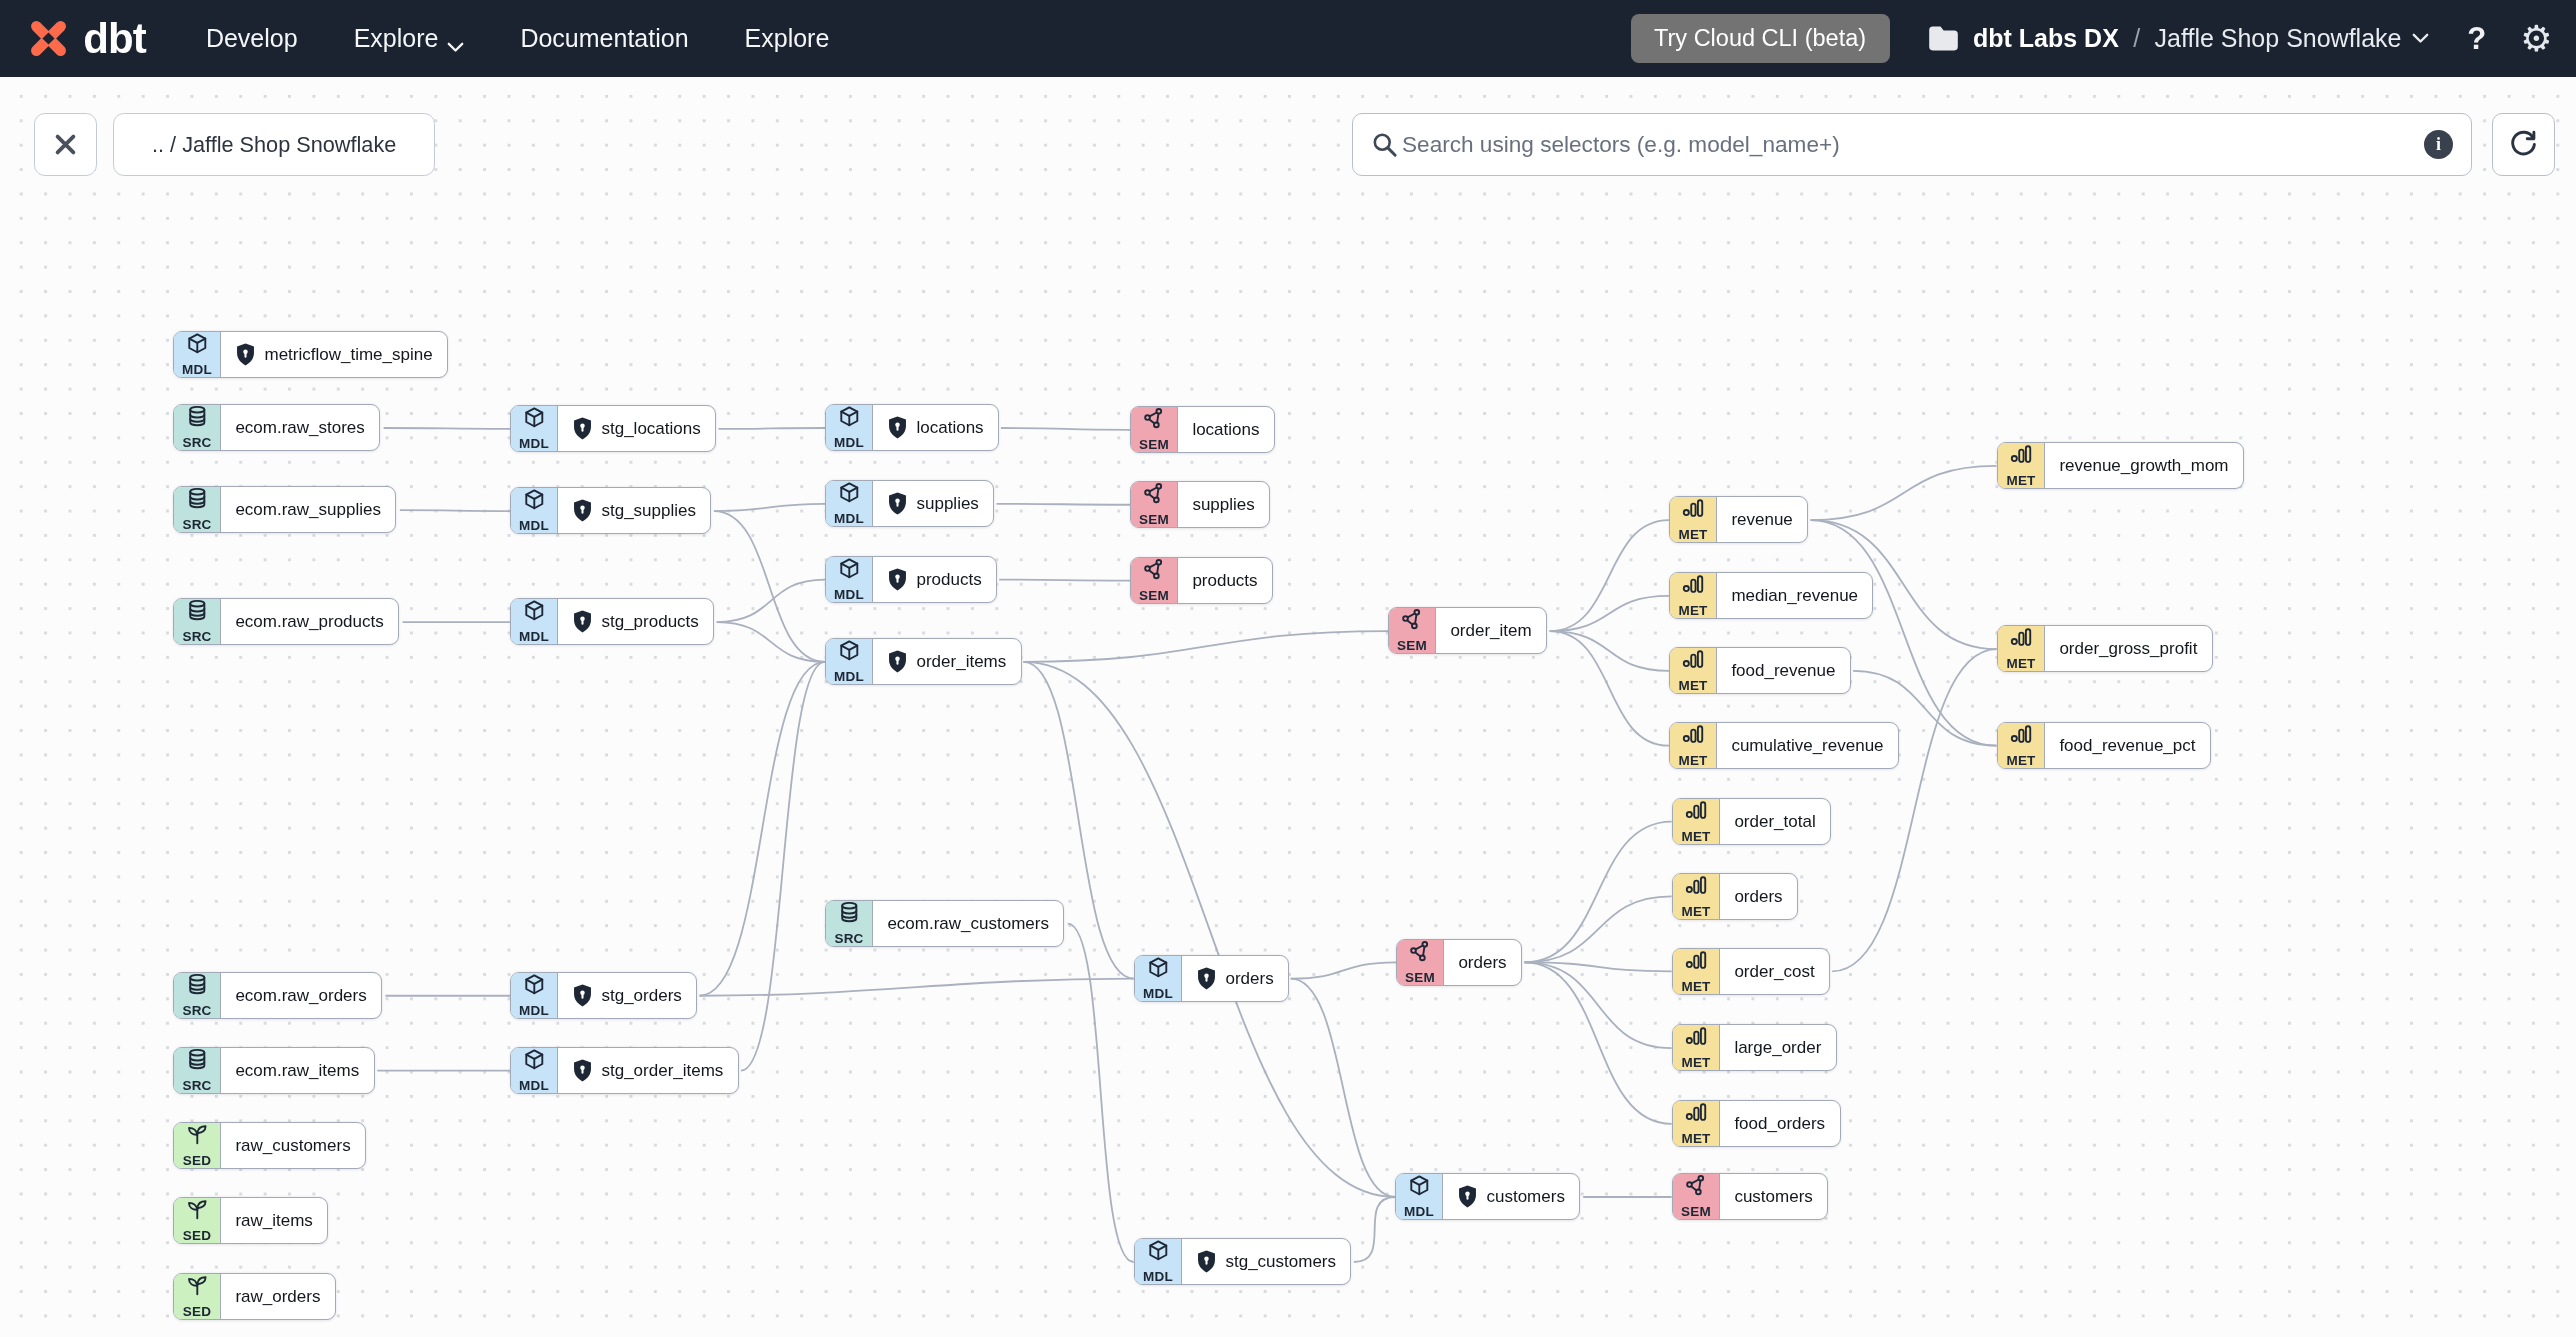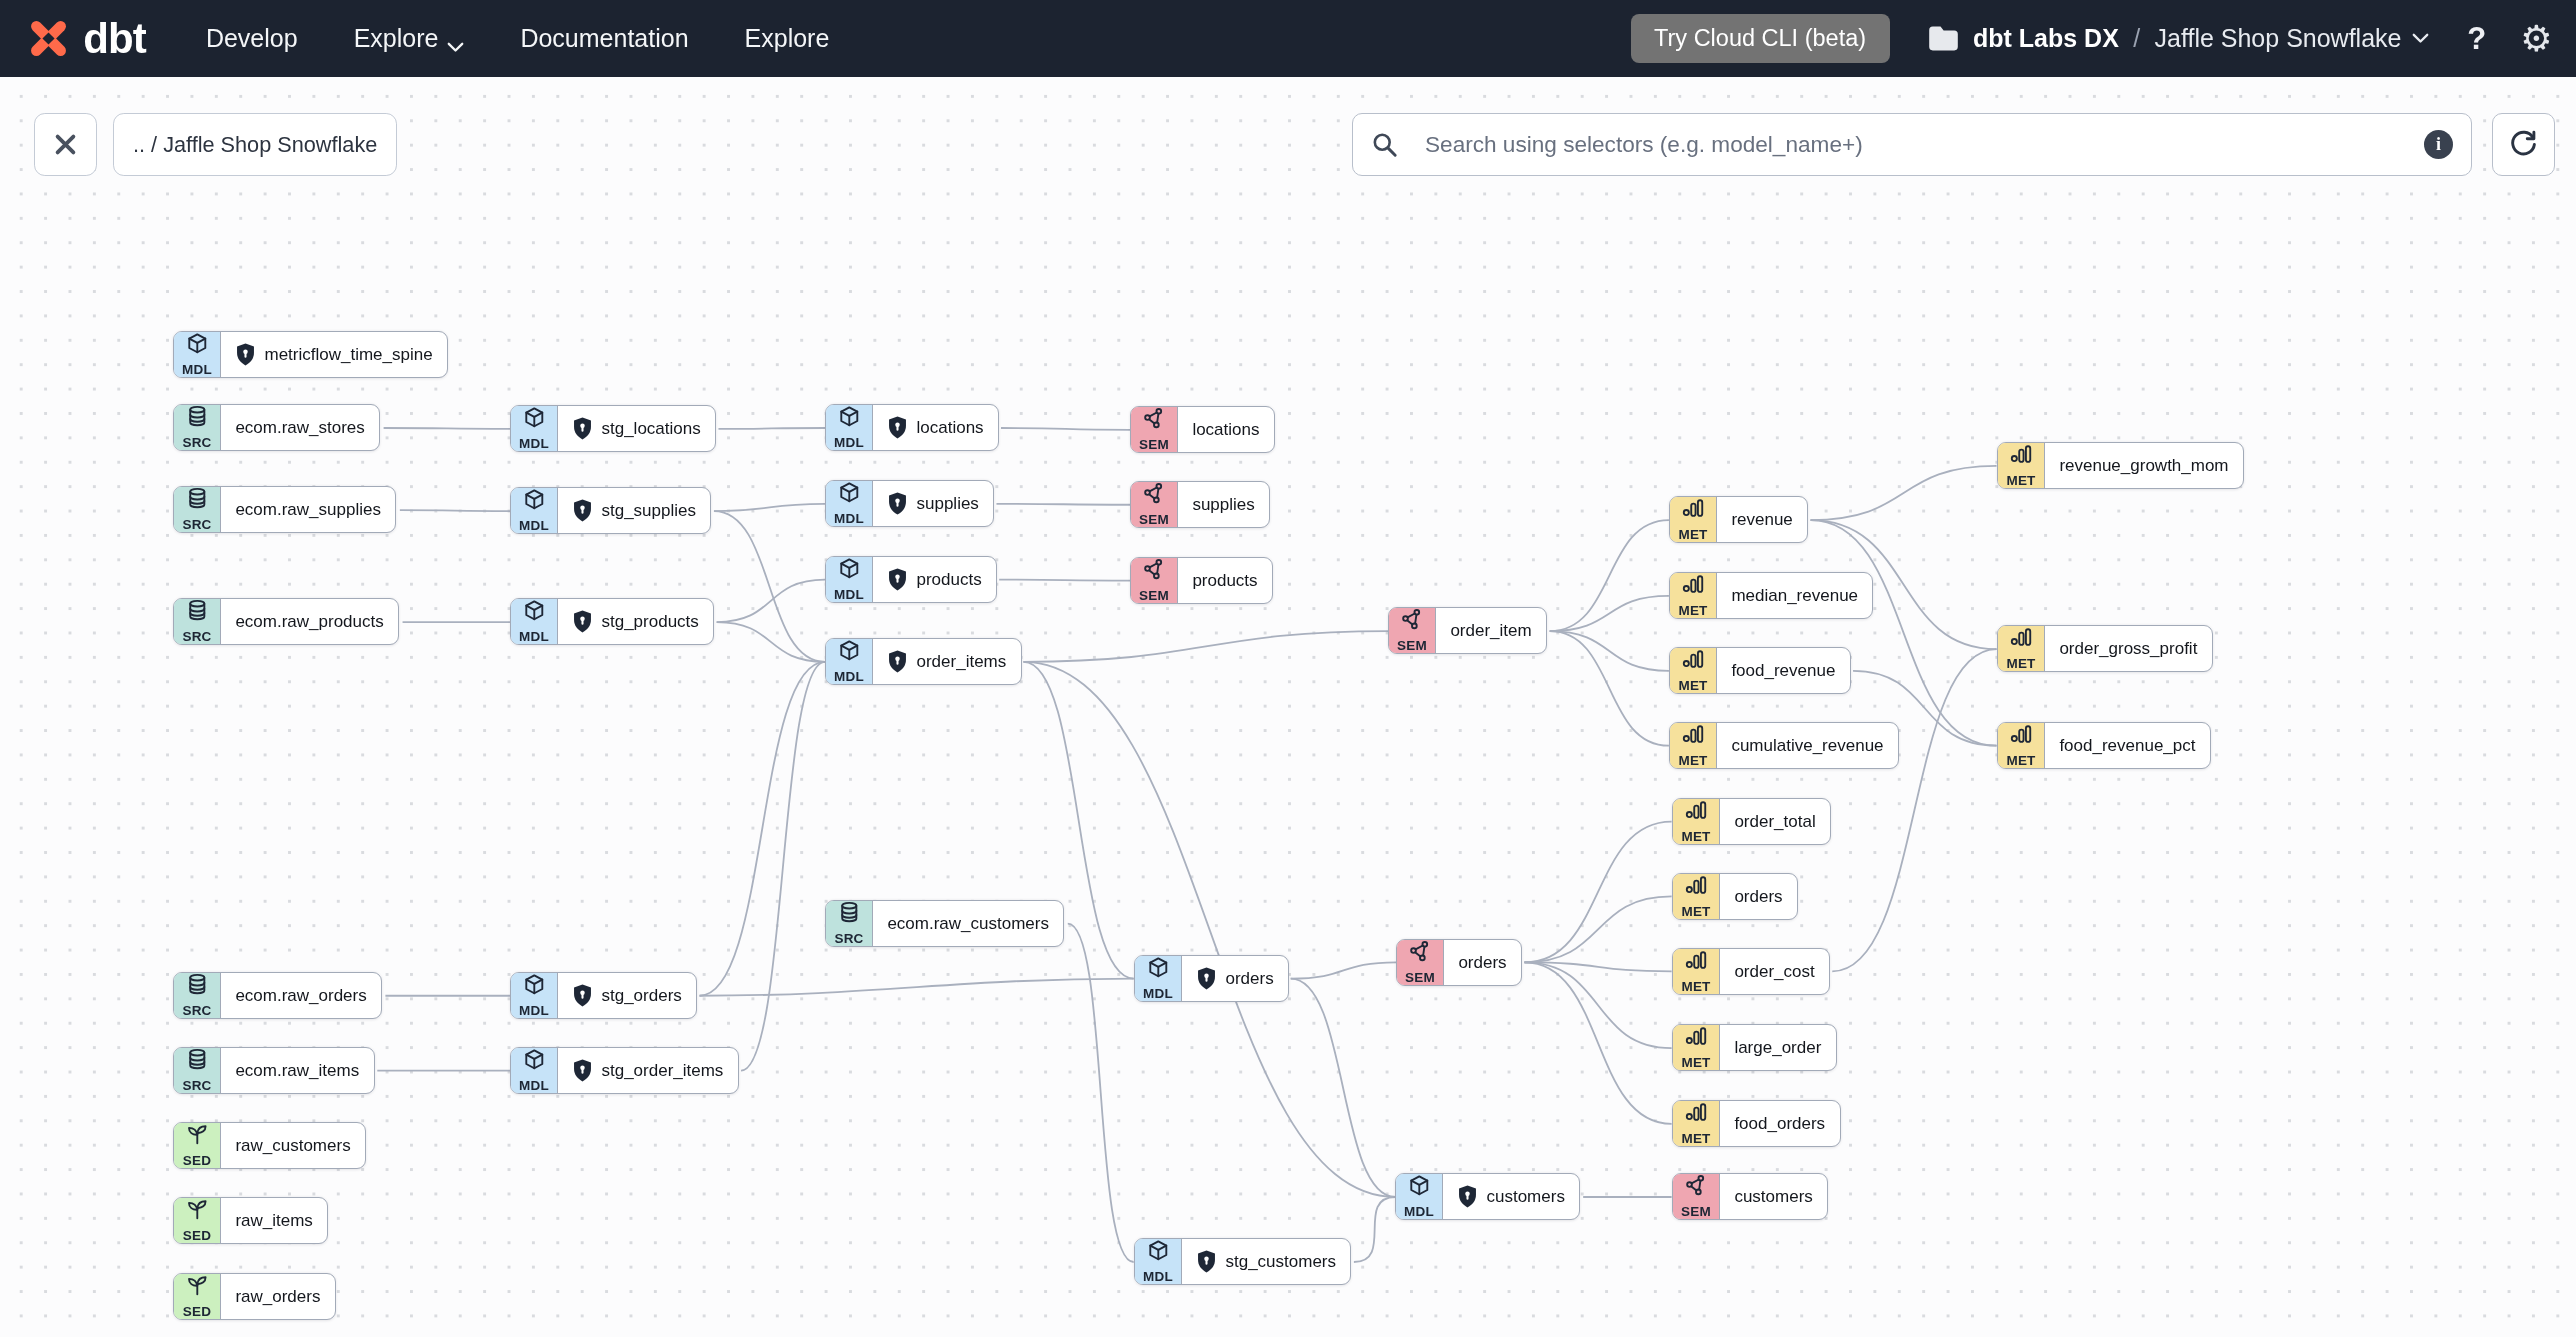--- a/index.html
+++ b/index.html
@@ -20,22 +20,22 @@
   .icon-btns { display:flex; align-items:center; gap:34px; }
   .help-q { color:#eef0f4; font-size:31px; font-weight:700; cursor:pointer; }
   .gear { font-family:"DejaVu Sans", sans-serif; color:#e4e7ec; font-size:36px; line-height:1; cursor:pointer; }
 
   
   .dots { position:absolute; top:77px; left:0; width:2576px; height:1261px; background-color:#fcfcfd;
           background-image:radial-gradient(circle, #d9dbdf 1.6px, transparent 1.7px); background-size:24.4px 24.4px; background-position:9px 7.2px; z-index:0; }
 
   
   .close-btn { position:absolute; top:113px; left:34px; width:63px; height:63px; background:#fff; border:1.8px solid #c4cbd6; border-radius:10.8px; display:flex; align-items:center; justify-content:center; cursor:pointer; z-index:5; }
-  .crumb-pill { position:absolute; top:113px; left:113px; height:63px; background:#fff; border:1.8px solid #c4cbd6; border-radius:10.8px; display:flex; align-items:center; padding:0 19px; font-size:21.7px; color:#2d3440; z-index:5; }
-  .search-box { position:absolute; top:113px; left:1352px; width:1120px; height:63px; background:#fff; border:1.8px solid #b8bfcb; border-radius:10px; display:flex; align-items:center; padding:0 18px; gap:27px; z-index:5; }
+  .crumb-pill { position:absolute; top:113px; left:113px; height:63px; background:#fff; border:1.8px solid #c4cbd6; border-radius:10.8px; display:flex; align-items:center; padding:0 38px; font-size:21.7px; color:#2d3440; z-index:5; }
+  .search-box { position:absolute; top:113px; left:1352px; width:1120px; height:63px; background:#fff; border:1.8px solid #b8bfcb; border-radius:10px; display:flex; align-items:center; padding:0 18px; gap:4px; z-index:5; }
   .search-box input { flex:1; border:none; outline:none; font-size:22.6px; color:#2d3440; font-family:"Liberation Sans", sans-serif; background:transparent; }
   .search-box input::placeholder { color:#68707f; }
   .info-dot { width:29px; height:29px; border-radius:50%; background:#39414f; color:#fff; display:flex; align-items:center; justify-content:center; font-size:18px; font-weight:700; font-family:"Liberation Serif", serif; cursor:pointer; }
   .refresh-btn { position:absolute; top:113px; left:2492px; width:63px; height:63px; background:#fff; border:1.8px solid #b8bfcb; border-radius:10px; display:flex; align-items:center; justify-content:center; cursor:pointer; z-index:5; }
 
   
   #graph { position:absolute; top:0; left:0; width:2576px; height:1338px; z-index:1; }
   #edges { position:absolute; top:0; left:0; }
   .node { position:absolute; height:47px; background:#ffffff; border:1.8px solid #a2aab8; border-radius:9px; display:inline-flex; align-items:stretch; box-shadow:0 0.9px 2.7px rgba(16,24,40,.10); cursor:pointer; }
   .badge { width:47px; flex:0 0 47px; border-right:1.8px solid #a2aab8; border-radius:7.2px 0 0 7.2px; display:flex; flex-direction:column; align-items:center; justify-content:space-between; gap:0.9px; }

